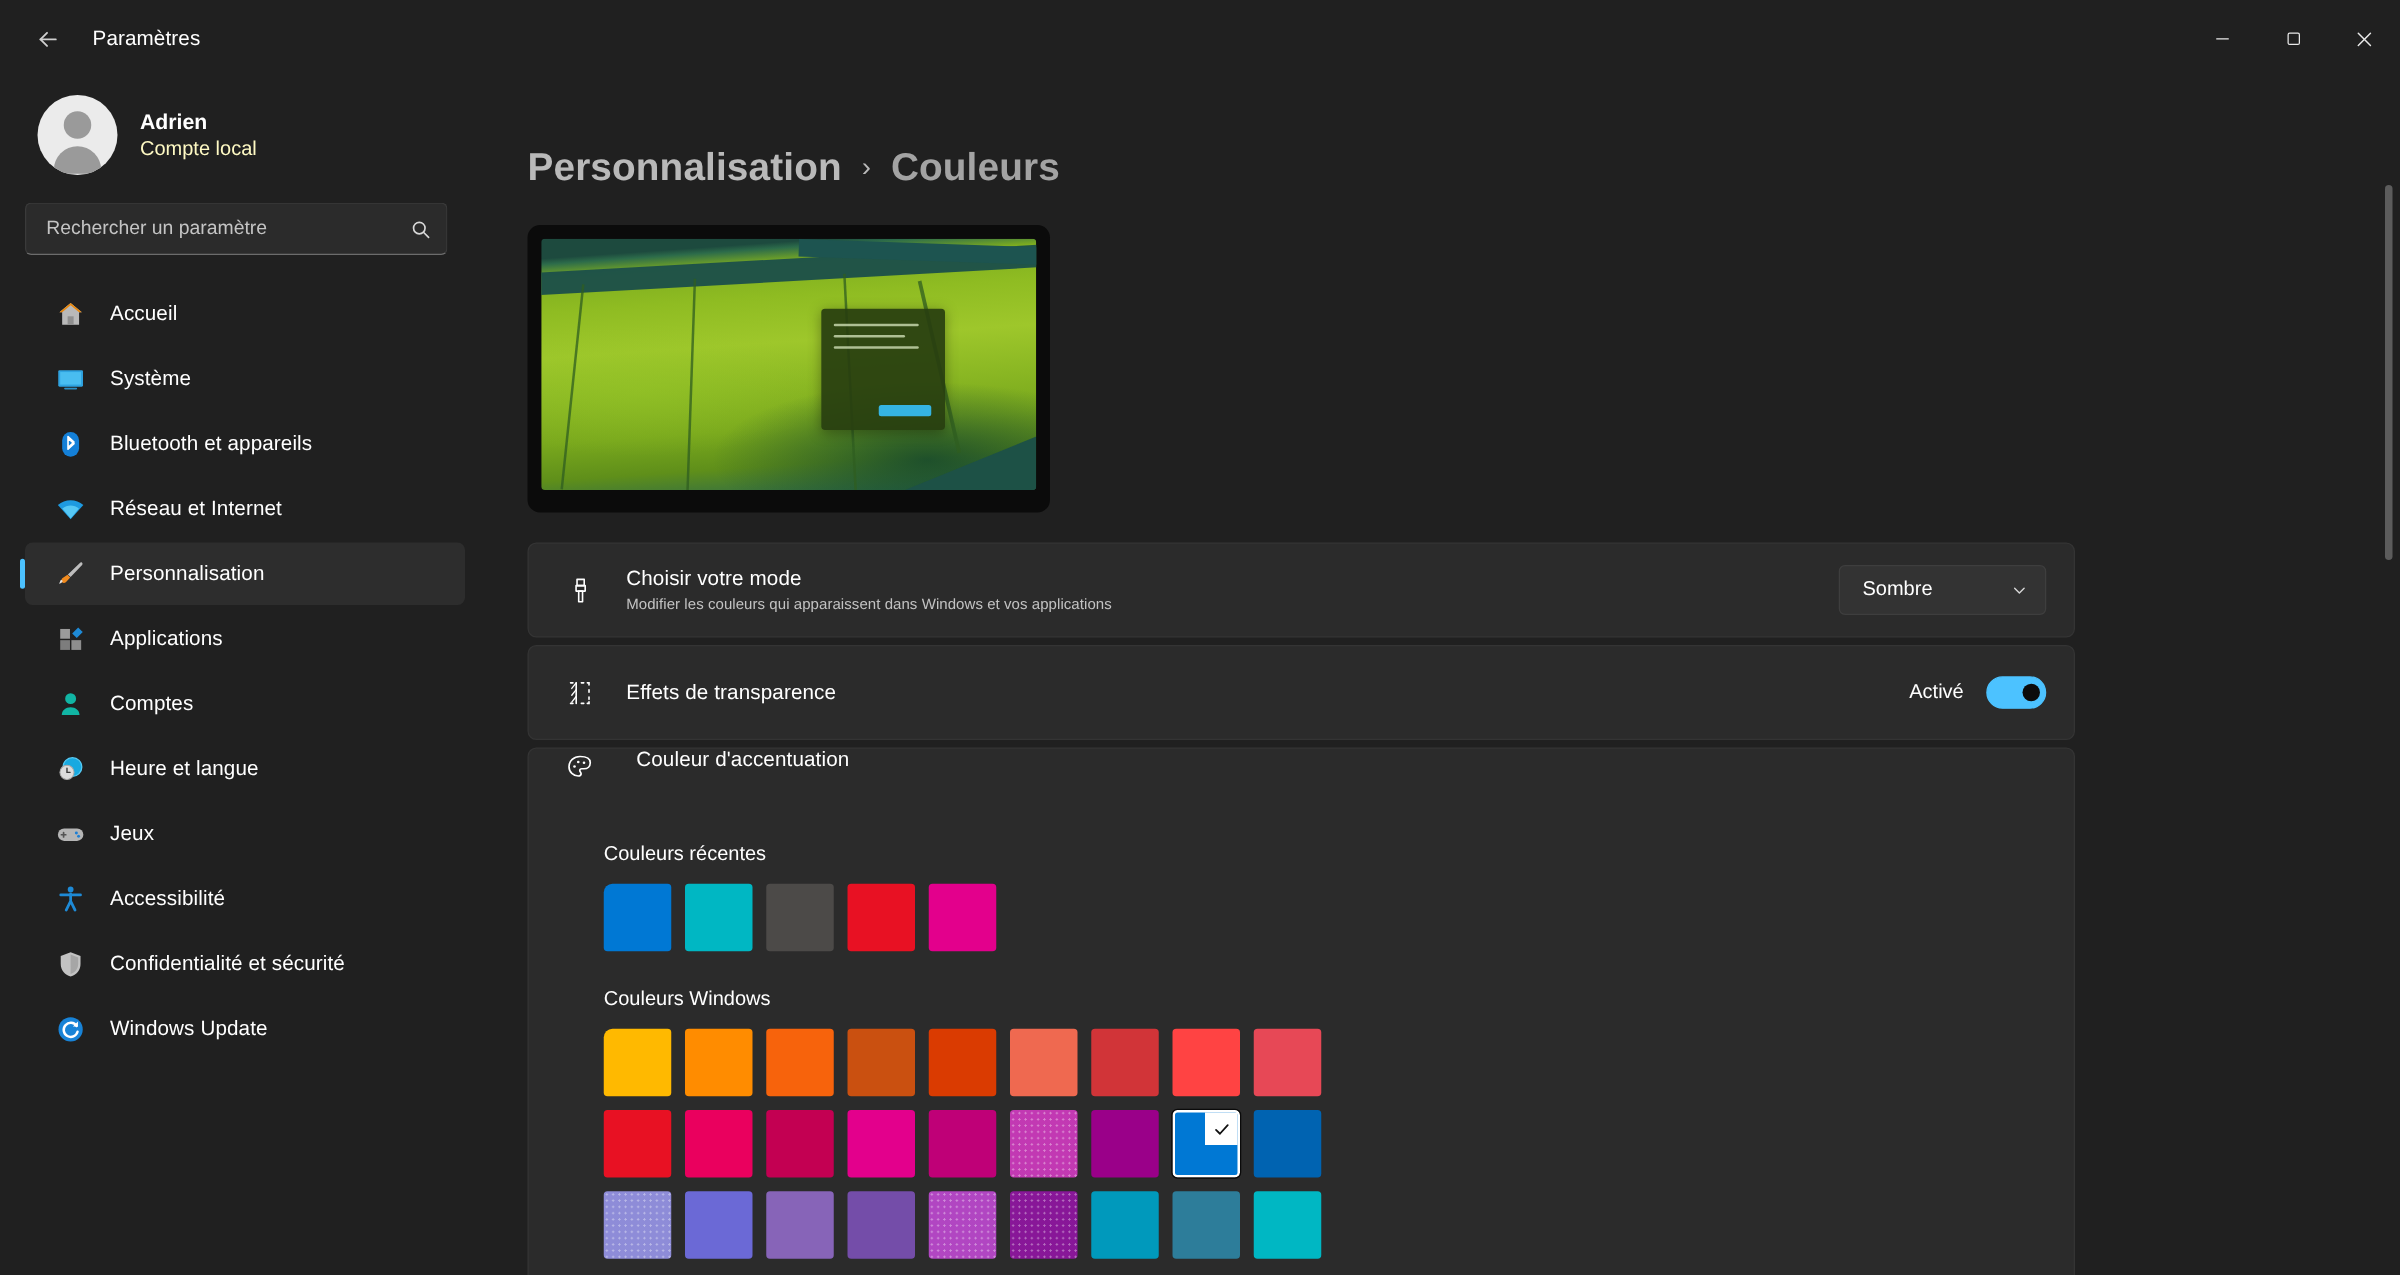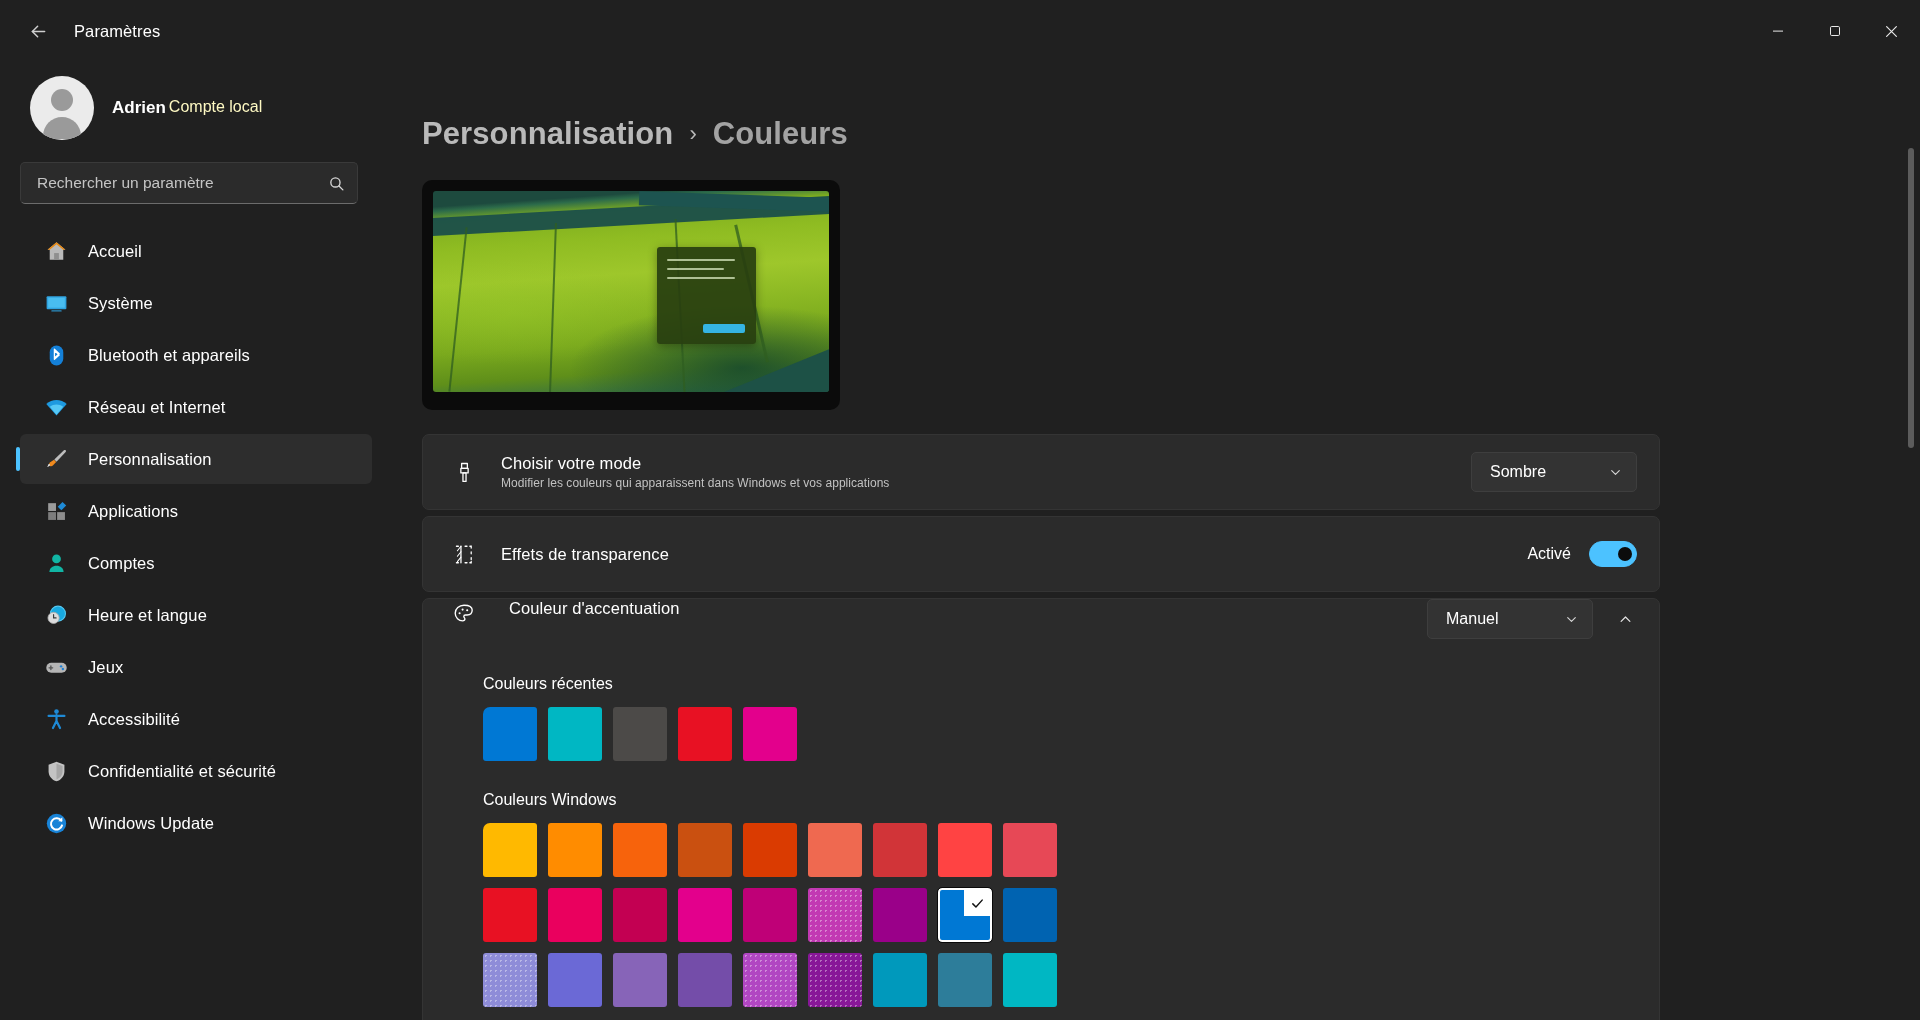--- a/index.html
+++ b/index.html
@@ -112,21 +112,21 @@
     left: 21px; top: 13px;
   }
   .avatar::after {
     content: "";
     position: absolute;
     width: 38px; height: 22px;
     border-radius: 19px 19px 0 0;
     background: #9a9a9a;
     left: 13px; top: 41px;
   }
-  .account-text { display: flex; flex-direction: row; gap: 3px; }
+  .account-text { display: flex; flex-direction: column; gap: 3px; }
   .account-name { font-size: 17px; font-weight: bold; color: #ffffff; }
   .account-type { font-size: 16px; color: #fef9c3; }
 
   .search-box {
     height: 42px;
     margin: 6px 14px 22px 0;
     background: #2b2b2b;
     border: 1px solid #3a3a3a;
     border-bottom: 1px solid #6c6c6c;
     border-radius: 5px;
@@ -697,35 +697,20 @@
             <span class="card-icon">
               <svg width="24" height="24" viewBox="0 0 24 24" fill="none" stroke="currentColor" stroke-width="1.35">
                 <path d="M12 3.2c-4.9 0-8.8 3.6-8.8 8.1 0 4.4 3.6 7.5 7.4 7.5 1.6 0 2.3-.8 2.3-1.8 0-.6-.3-1-.6-1.4-.3-.4-.5-.7-.5-1.2 0-.8.7-1.4 1.6-1.4h1.7c3 0 5.1-2 5.1-4.9 0-3.1-3.2-4.9-8.2-4.9z"></path>
                 <circle cx="7.6" cy="11.2" r="1.05" fill="currentColor" stroke="none"></circle>
                 <circle cx="10.6" cy="7.6" r="1.05" fill="currentColor" stroke="none"></circle>
                 <circle cx="15.2" cy="8.2" r="1.05" fill="currentColor" stroke="none"></circle>
               </svg>
             </span>
             <div class="card-text">
               <div class="card-title">Couleur d'accentuation</div>
-            </div>
-            <div class="card-right">
-              <div class="dropdown">
-                <span>Manuel</span>
-                <span class="chev">
-                  <svg width="13" height="13" viewBox="0 0 24 24" fill="none" stroke="currentColor" stroke-width="2.1" stroke-linecap="round" stroke-linejoin="round">
-                    <path d="M5 8.5l7 7 7-7"></path>
-                  </svg>
-                </span>
-              </div>
-              <div class="expand-btn">
-                <svg width="15" height="15" viewBox="0 0 24 24" fill="none" stroke="currentColor" stroke-width="1.9" stroke-linecap="round" stroke-linejoin="round">
-                  <path d="M5 15l7-7 7 7"></path>
-                </svg>
-              </div>
             </div>
           </div>
 
           <div class="accent-body">
 
             <div class="swatch-group-label">Couleurs récentes</div>
             <div class="swatch-row">
                 <div class="swatch rounded-tl" style="background: rgb(0, 120, 212);"></div>
                 <div class="swatch" style="background: rgb(0, 183, 195);"></div>
                 <div class="swatch" style="background: rgb(76, 74, 72);"></div>

